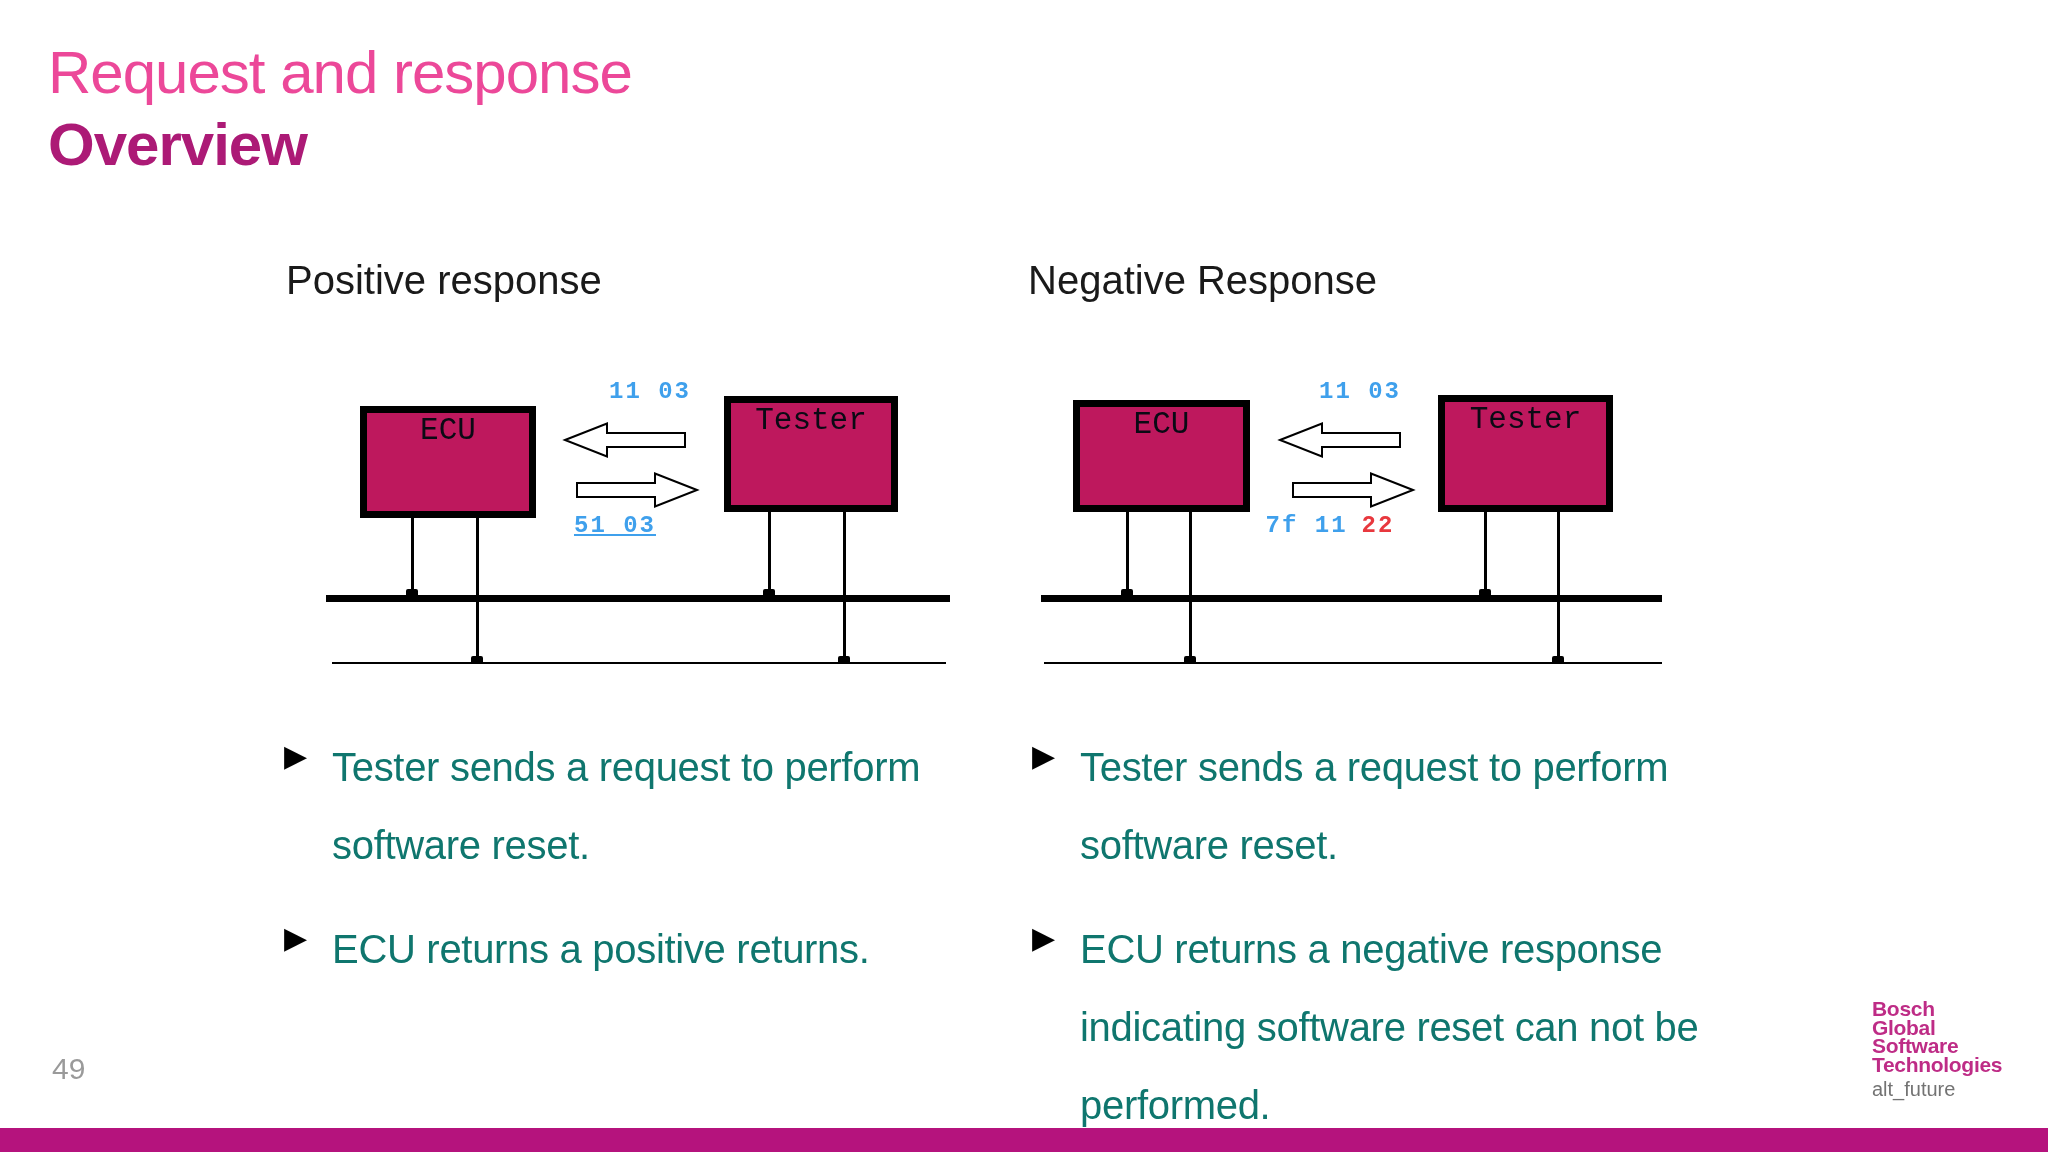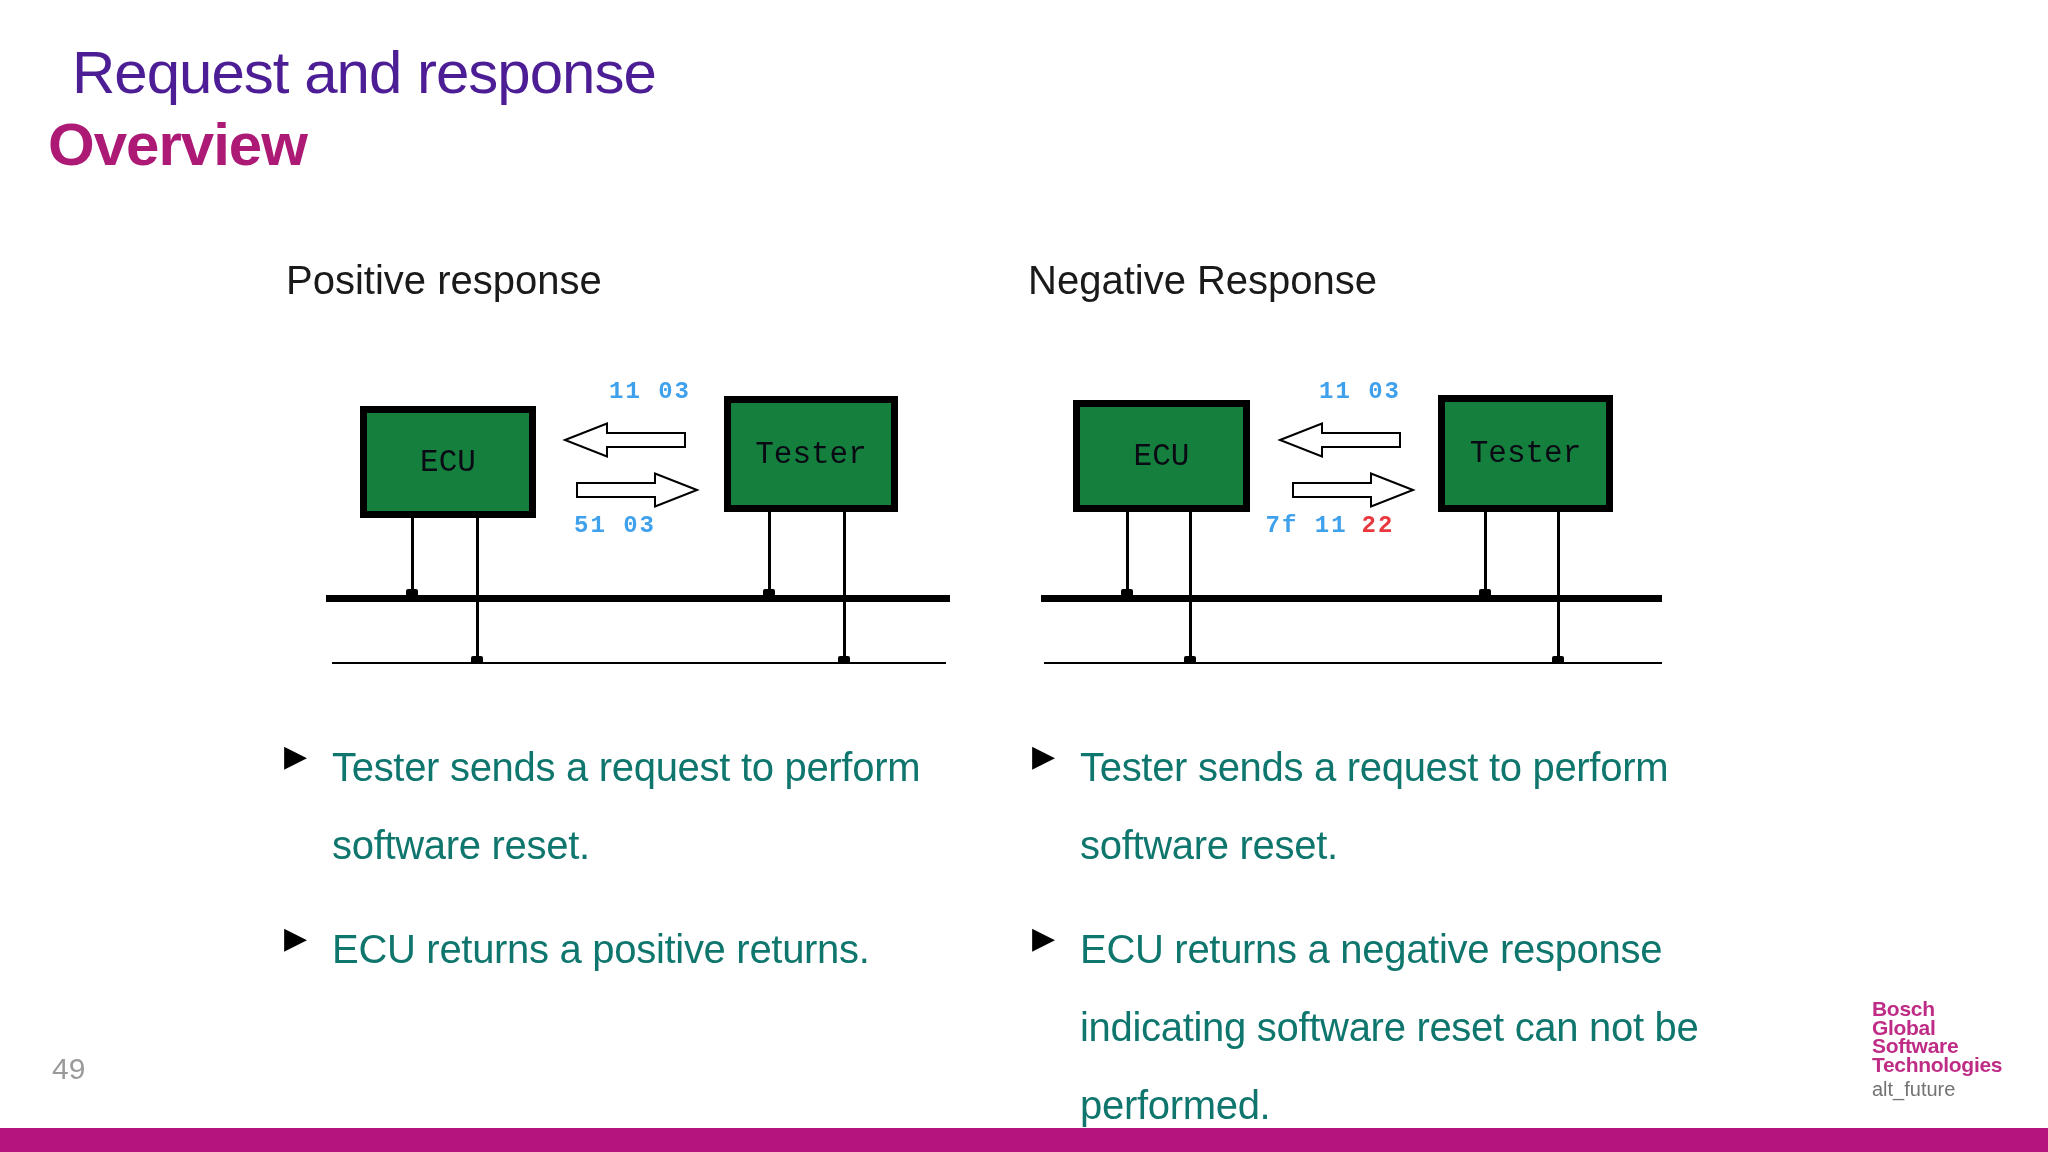--- a/index.html
+++ b/index.html
@@ -1,49 +1,49 @@
 <!DOCTYPE html>
 <html><head>
 <meta charset="utf-8">
 <style>
   html,body{margin:0;padding:0;background:#fff;}
   .slide{position:relative;width:2048px;height:1152px;background:#ffffff;overflow:hidden;
          font-family:"Liberation Sans",sans-serif;}
 
   
-  .title{position:absolute;left:48px;top:38px;font-size:60px;color:#4c1d95;letter-spacing:-1px;margin-left:24px;}
+  .title{position:absolute;left:48px;top:38px;font-size:60px;color:#ec4899;letter-spacing:-1px;}
   .subtitle{position:absolute;left:48px;top:110px;font-size:60px;font-weight:bold;color:#AC1A76;letter-spacing:-1px;}
 
   
   .col-heading{position:absolute;top:258px;font-size:40px;color:#1a1a1a;}
   .col-heading.c-left{left:286px;}
   .col-heading.c-right{left:1028px;}
 
   
-  .node{position:absolute;box-sizing:border-box;border:7px solid #000;background:#15803d;
-        display:flex;align-items:center;justify-content:center;
+  .node{position:absolute;box-sizing:border-box;border:7px solid #000;background:#be185d;
+        display:flex;align-items:flex-start;justify-content:center;
         font-family:"Liberation Mono","DejaVu Sans Mono",monospace;font-size:31px;color:#0a0a14;}
   #ecu1{left:360px;top:406px;width:176px;height:112px;}
   #tester1{left:724px;top:396px;width:174px;height:116px;}
   #ecu2{left:1073px;top:400px;width:177px;height:112px;}
   #tester2{left:1438px;top:395px;width:175px;height:117px;}
 
   
   .arrow{position:absolute;width:126px;height:40px;}
   #arrL1{left:562px;top:420px;}
   #arrR1{left:574px;top:470px;}
   #arrL2{left:1277px;top:420px;}
   #arrR2{left:1290px;top:470px;}
   .arrow polygon{fill:#fff;stroke:#000;stroke-width:2;}
 
   
   .code{position:absolute;font-family:"Liberation Mono","DejaVu Sans Mono",monospace;font-weight:bold;
         font-size:24px;color:#3FA0EC;letter-spacing:2px;text-align:center;width:140px;}
   #code-req1{left:580px;top:378px;}
-  #code-res1{left:545px;top:512px;}
+  #code-res1{left:545px;top:512px;text-decoration:underline;}
   #code-req2{left:1290px;top:378px;}
   #code-res2{left:1240px;top:512px;width:180px;}
   .code .nrc{color:#E8383E;margin-left:14px;}
 
   
   .bus-thick{position:absolute;height:7px;background:#000;top:595px;}
   #bus-thick1{left:326px;width:624px;}
   #bus-thick2{left:1041px;width:621px;}
   .bus-thin{position:absolute;height:2px;background:#000;top:662px;}
   #bus-thin1{left:332px;width:614px;}

